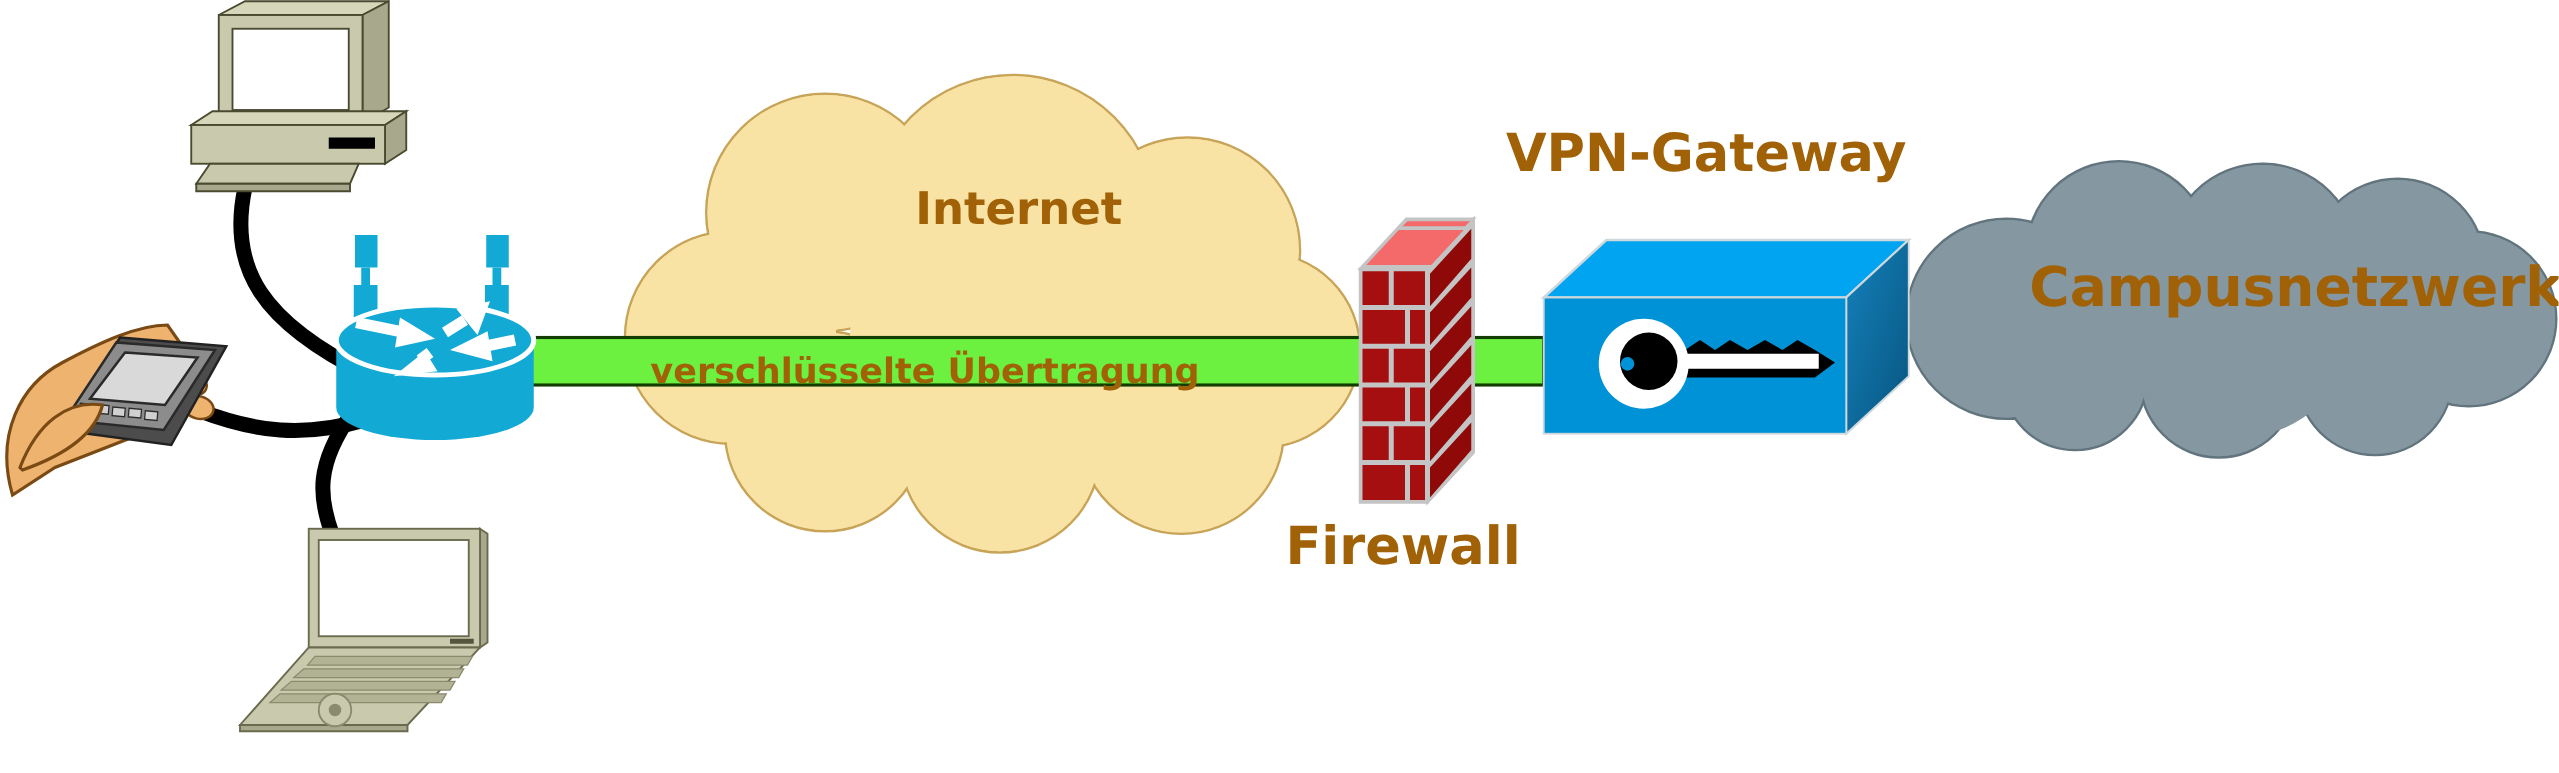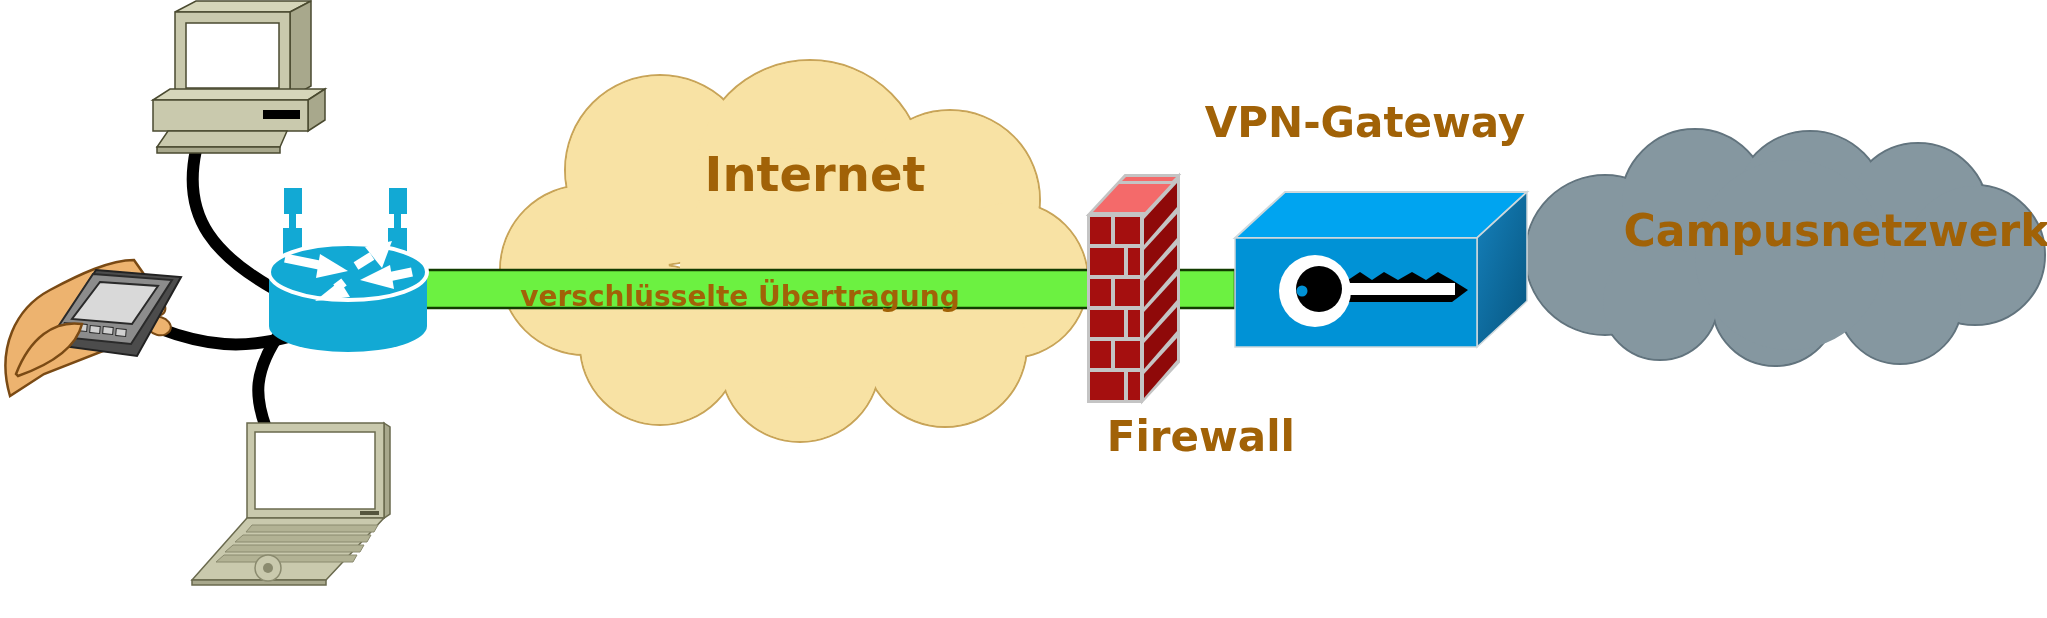--- a/index.html
+++ b/index.html
@@ -5,25 +5,25 @@
   html,body{margin:0;padding:0;background:#fff;}
   #stage{
     position:relative;width:2047px;height:618px;background:#ffffff;overflow:hidden;
     font-family:"DejaVu Sans","Liberation Sans",sans-serif;
   }
   #art{position:absolute;left:0;top:0;}
   .lbl{
     position:absolute;color:#a16207;font-weight:bold;text-align:center;
     white-space:nowrap;line-height:1;pointer-events:none;
   }
-  .lbl-internet{left:600px;top:150px;width:430px;font-size:48px;}
+  .lbl-internet{left:600px;top:150px;width:430px;font-size:36px;}
   .lbl-band{left:420px;top:270px;width:640px;height:54px;font-size:28px;
             display:flex;align-items:center;justify-content:center;}
   .lbl-vpn{left:1150px;top:102px;width:430px;font-size:42px;}
-  .lbl-firewall{left:950px;top:416px;width:345px;font-size:42px;text-align:right;}
+  .lbl-firewall{left:950px;top:416px;width:345px;font-size:42px;}
   .lbl-campus{left:1604px;top:209px;width:465px;font-size:44px;}
 </style>
 </head>
 <body>
 
 <div id="stage">
 
   <svg id="art" width="2047" height="618" viewBox="0 0 2047 618">
     <defs>
       <linearGradient id="sideBlue" x1="0" y1="0" x2="1" y2="1">

